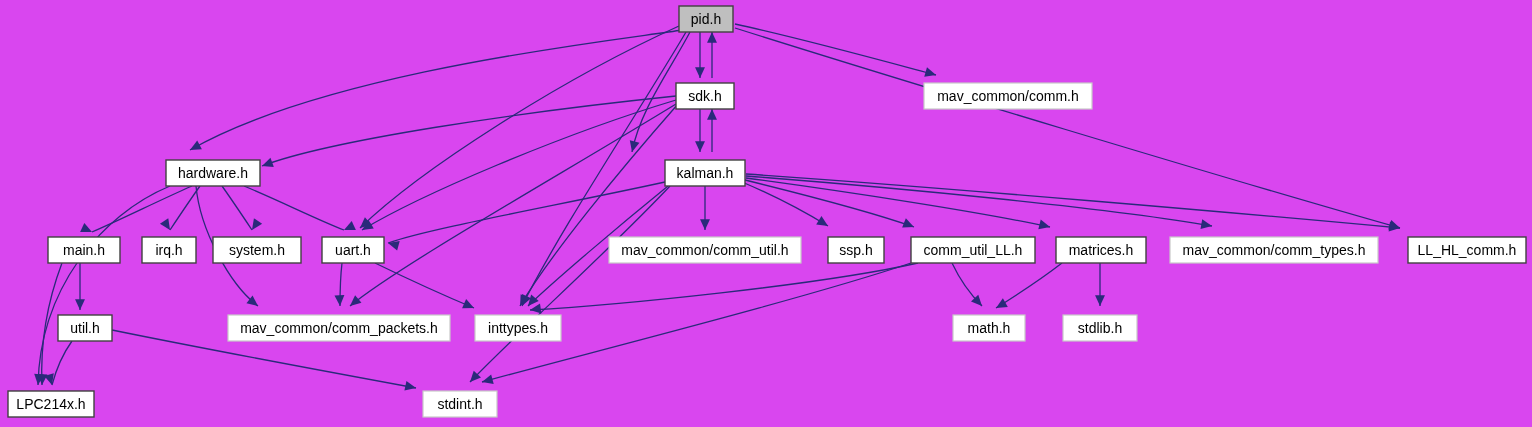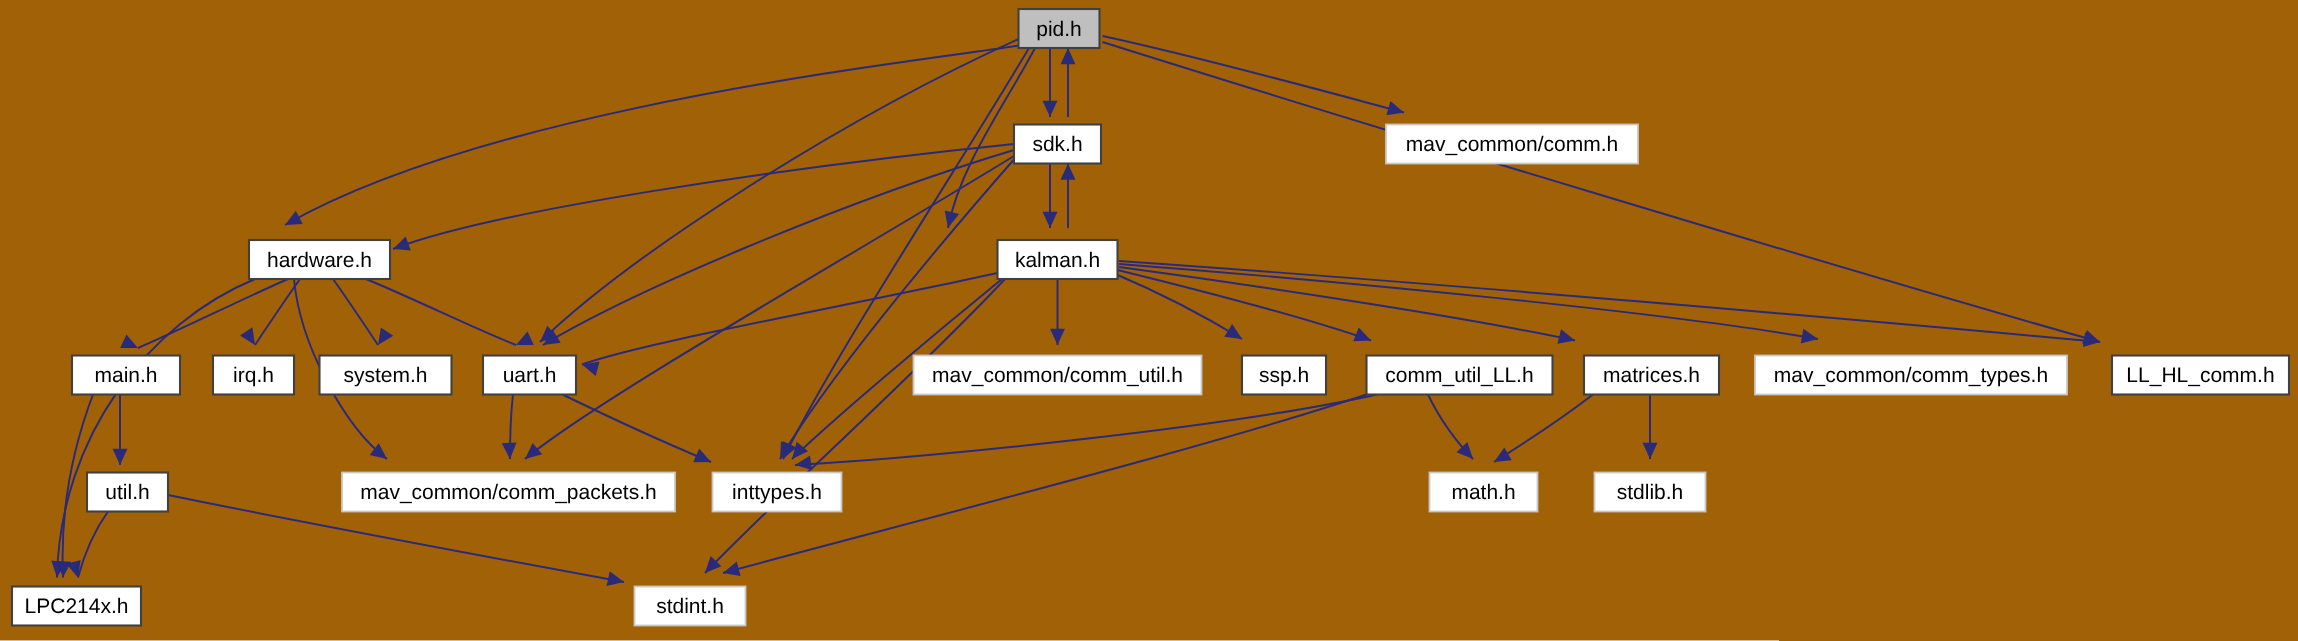--- a/index.html
+++ b/index.html
@@ -4,21 +4,21 @@
 <style>
   html, body {
     margin: 0;
     padding: 0;
     background: #ffffff;
   }
   #graph-root {
     position: relative;
     width: 1532px;
     height: 427px;
-    background: #a16207;
+    background: #d946ef;
     font-family: "Liberation Sans", "DejaVu Sans", sans-serif;
     overflow: hidden;
     text-align: center;
   }
   svg#graph-svg {
     position: absolute;
     top: 0;
     left: 0;
     width: 1532px;
     height: 427px;

